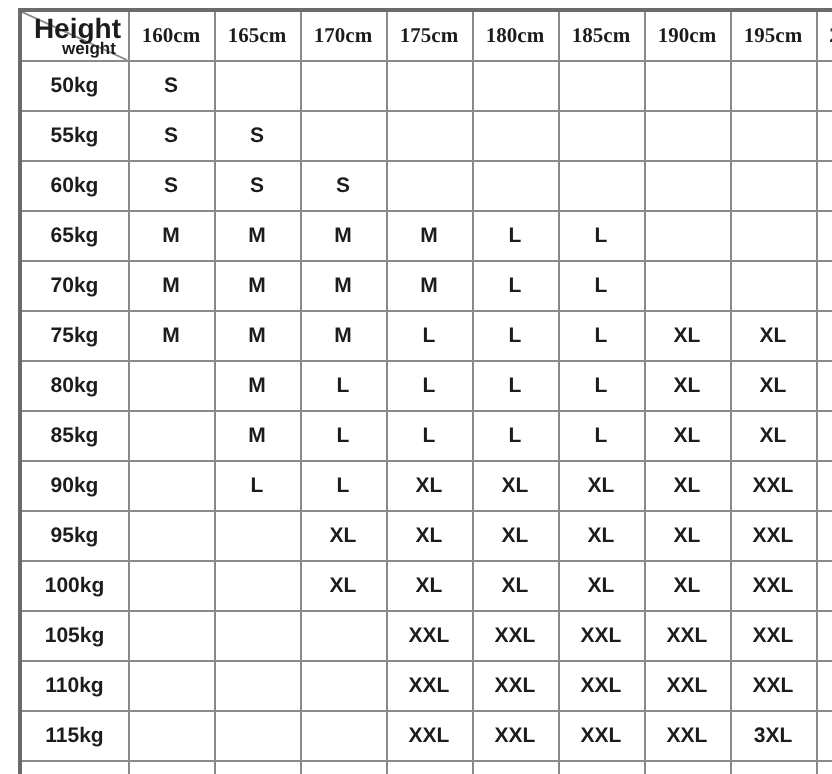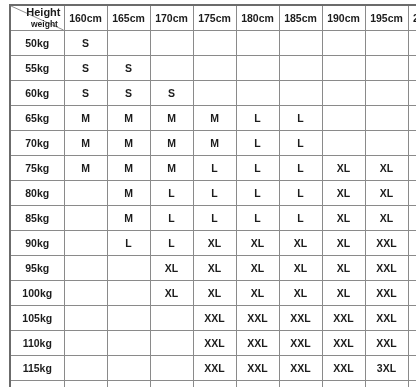--- a/index.html
+++ b/index.html
@@ -53,21 +53,21 @@
   th.corner .diag {
     position: absolute;
     left: 0; top: 0;
     width: 100%; height: 100%;
     display: block;
   }
   th.corner .lbl-height {
     position: absolute;
     right: 3px;
     top: 1px;
-    font-size: 11px;
+    font-size: 14px;
     font-weight: bold;
     color: #1c1c1c;
     line-height: 1;
   }
   th.corner .lbl-weight {
     position: absolute;
     left: 3px;
     bottom: 2px;
     font-size: 8.5px;
     font-weight: bold;
@@ -76,20 +76,21 @@
     padding-left: 17px;
   }
 
   
   th.colhdr {
     background: #a9c2db;
     height: 26px;
     font-size: 10.5px;
     font-weight: bold;
     color: #1c1c1c;
+    font-family: Liberation Serif, serif;
   }
 
   
   td.rowhdr {
     background: #bfdcf0;
     font-size: 11px;
     font-weight: bold;
     color: #1c1c1c;
   }
 

